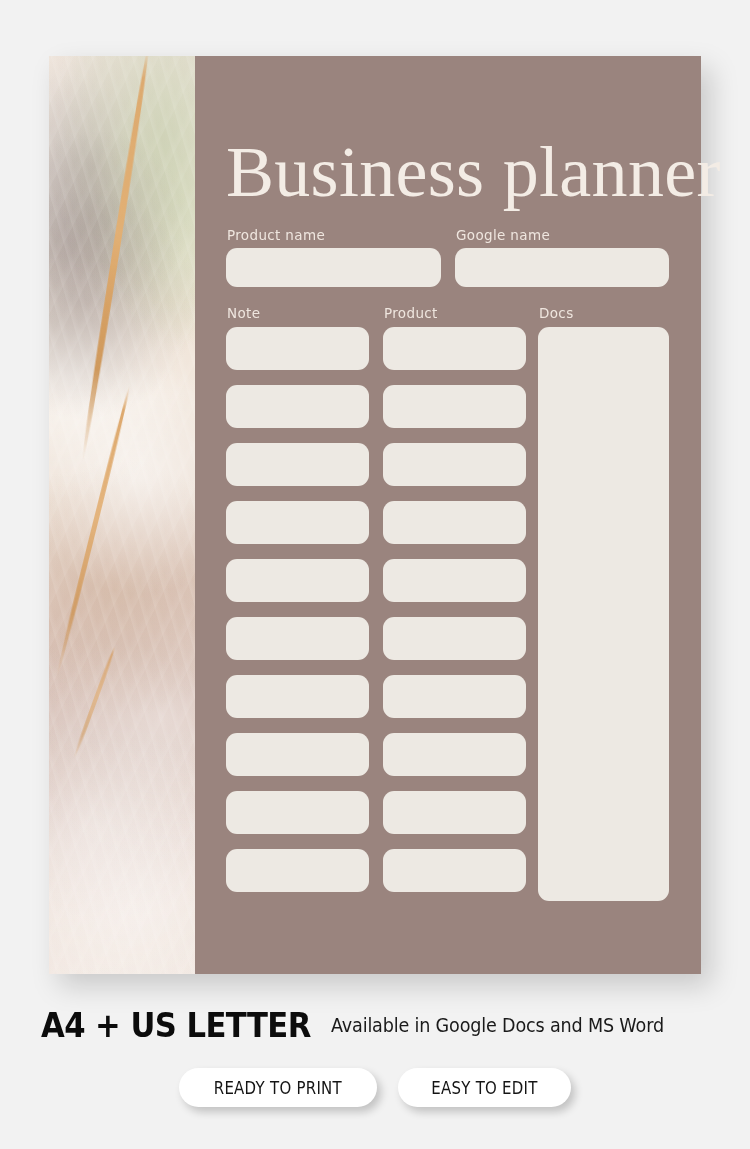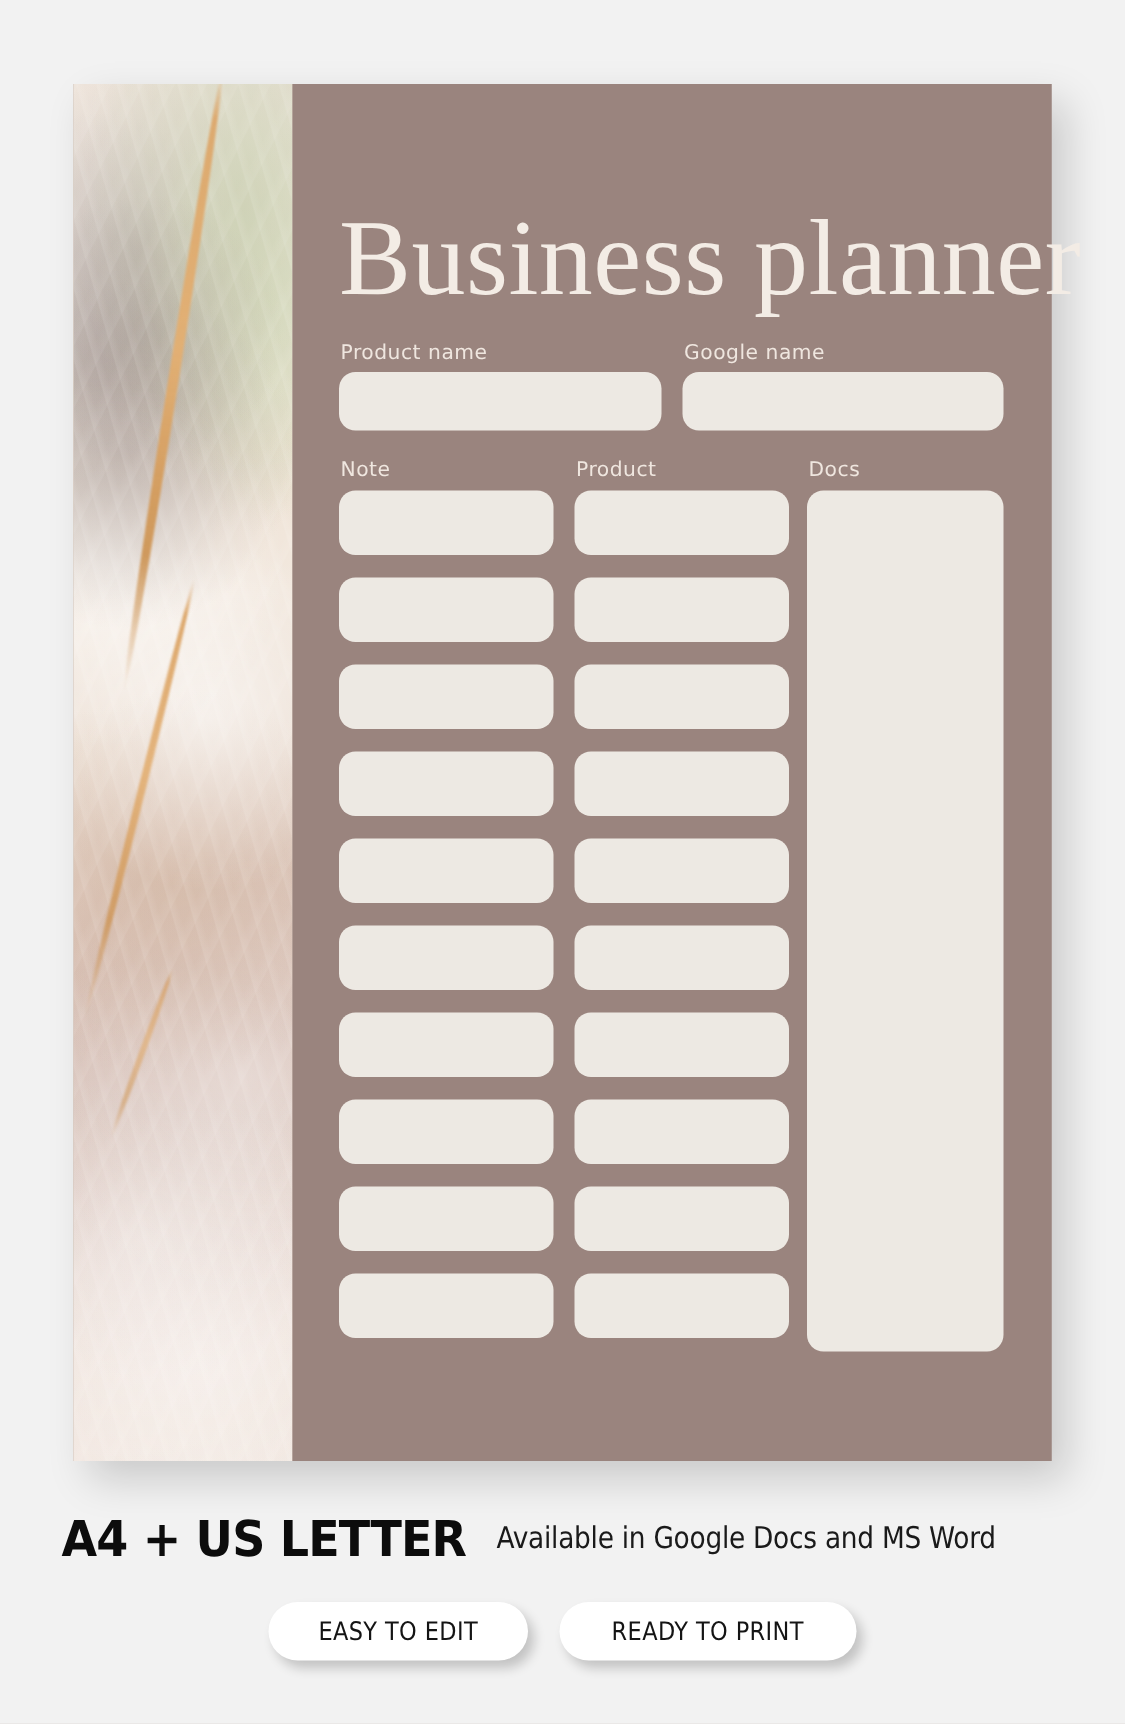--- a/index.html
+++ b/index.html
@@ -338,22 +338,22 @@
 
   <div id="footer">
 
     <div id="footer-line">
       <div id="fmt-title">A4 + US LETTER</div>
       <div id="fmt-sub">Available in Google Docs and MS Word</div>
     </div>
 
     <div id="badges">
         <div class="badge">
+          <span>READY TO PRINT</span>
+        </div>
+        <div class="badge">
           <span>EASY TO EDIT</span>
         </div>
-        <div class="badge">
-          <span>READY TO PRINT</span>
-        </div>
       </div>
 
   </div>
 
 </div>
 
 </body></html>

